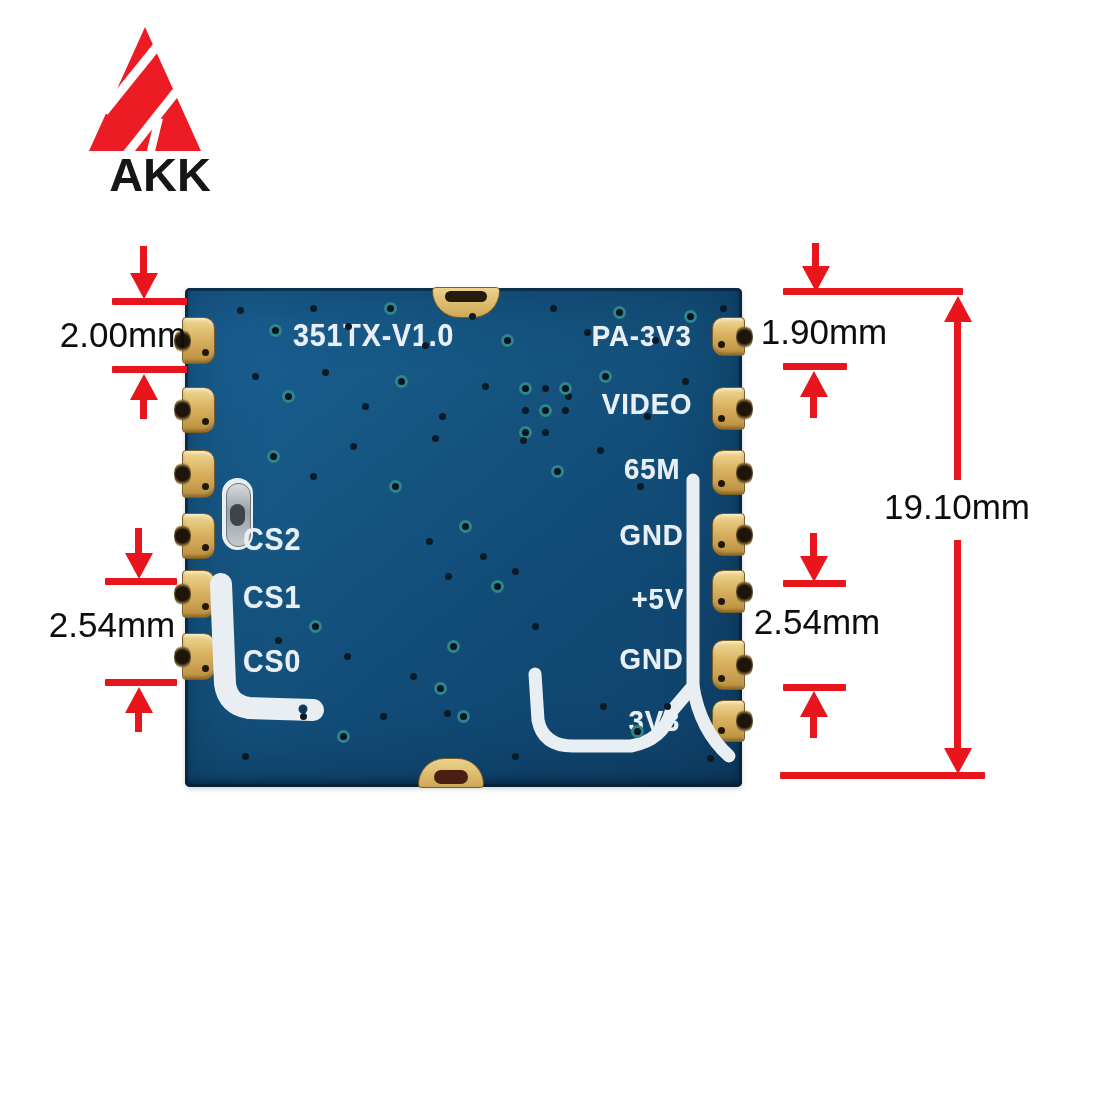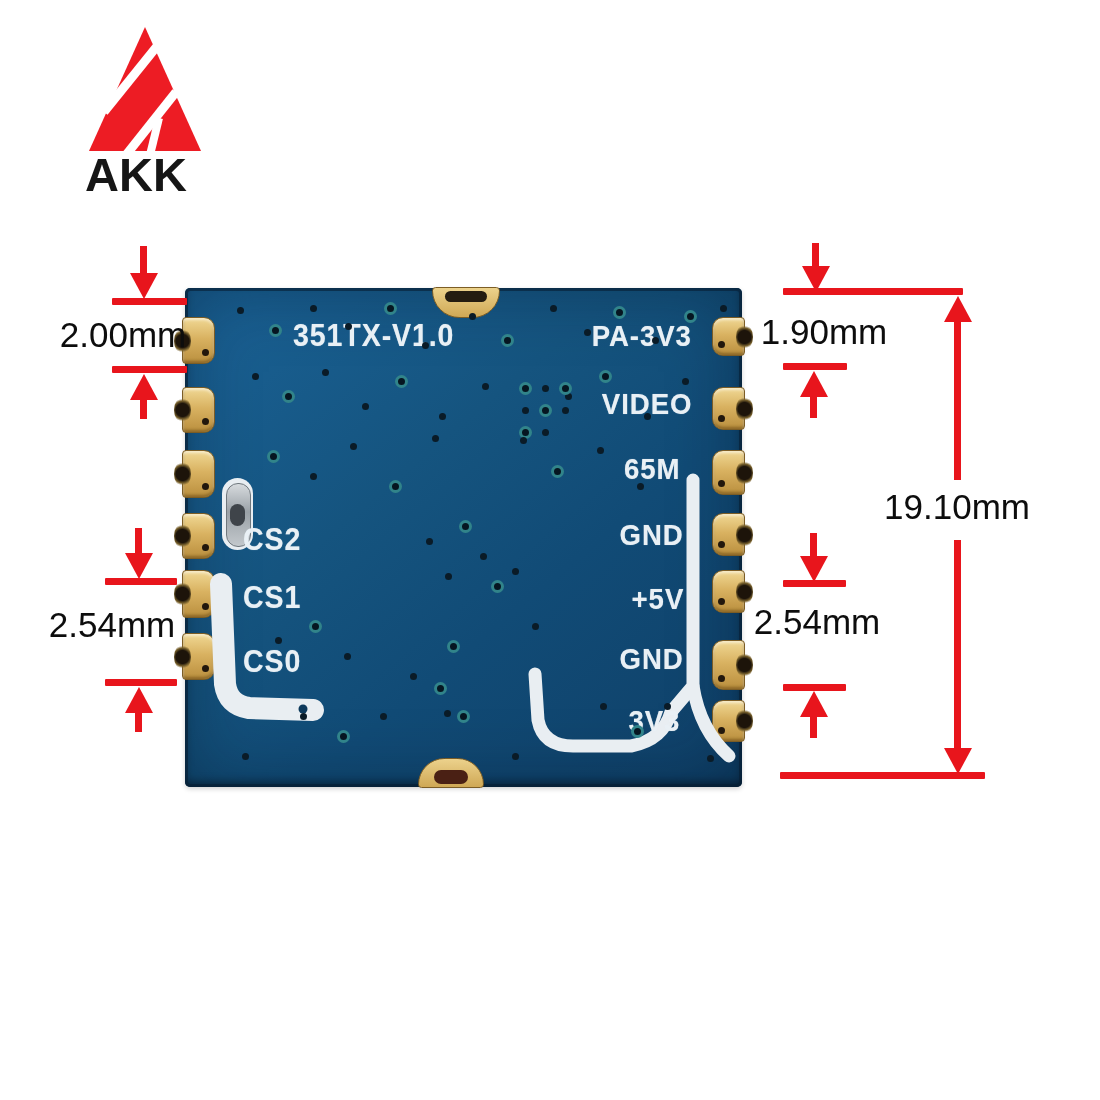--- a/index.html
+++ b/index.html
@@ -2,21 +2,21 @@
 <html><head>
 <meta charset="utf-8">
 <style>
   html,body{margin:0;padding:0;background:#fff;}
   .stage{position:relative;width:1100px;height:1100px;background:#fff;overflow:hidden;
          font-family:"Liberation Sans",sans-serif;}
 
   
   .logo{position:absolute;left:85px;top:24px;width:126px;}
   .logo-mark{display:block;width:120px;height:130px;margin:0 auto;}
-  .logo-text{width:126px;text-align:left;font-size:47px;font-weight:800;color:#161616;
+  .logo-text{width:126px;text-align:right;font-size:47px;font-weight:800;color:#161616;
              letter-spacing:0px;line-height:46px;margin-top:-2px;}
 
   
   .pcb{position:absolute;left:185px;top:288px;width:557px;height:499px;border-radius:5px;
        background:linear-gradient(140deg,#1a6296 0%,#15547f 38%,#114b76 62%,#0f4068 100%);
        box-shadow:inset 0 0 0 3px rgba(6,30,52,.6), inset 0 0 70px rgba(0,18,38,.38),
                   inset 0 -5px 8px rgba(0,0,0,.45), 0 2px 5px rgba(0,0,0,.18);}
   .pad{position:absolute;width:31px;background:linear-gradient(180deg,#f0d894 0%,#d9b261 45%,#ba8f3e 100%);
        border:1px solid #7c5d25;box-shadow:inset 0 2px 3px rgba(255,255,255,.55), inset 0 -2px 3px rgba(90,60,10,.5);}
   .pad.left{left:-3px;border-radius:4px 11px 11px 4px;}

